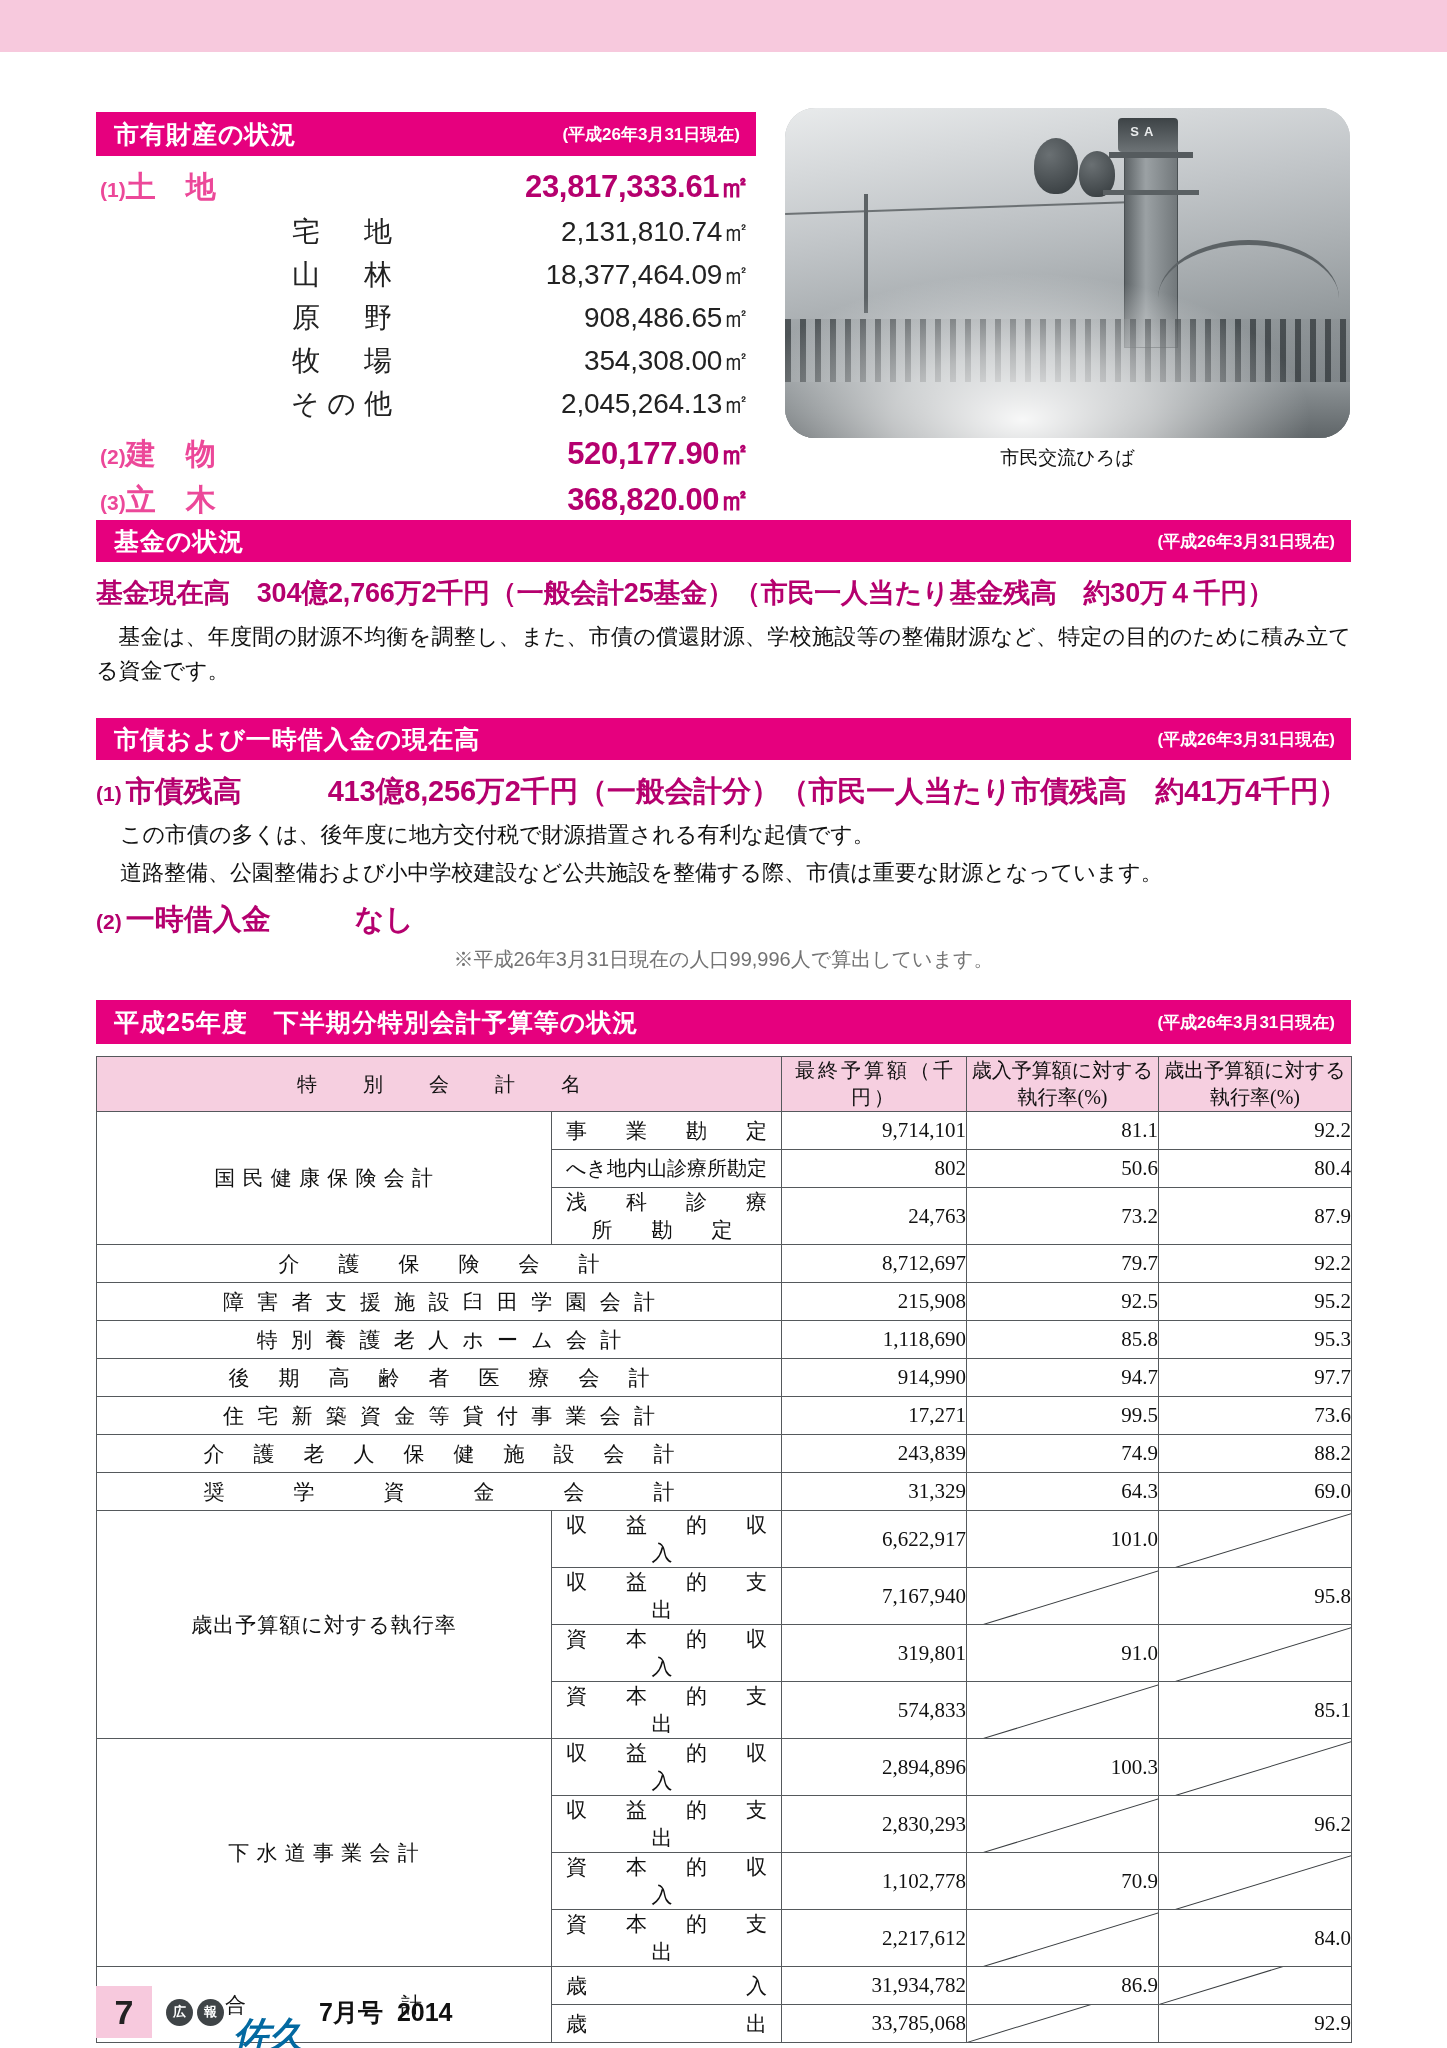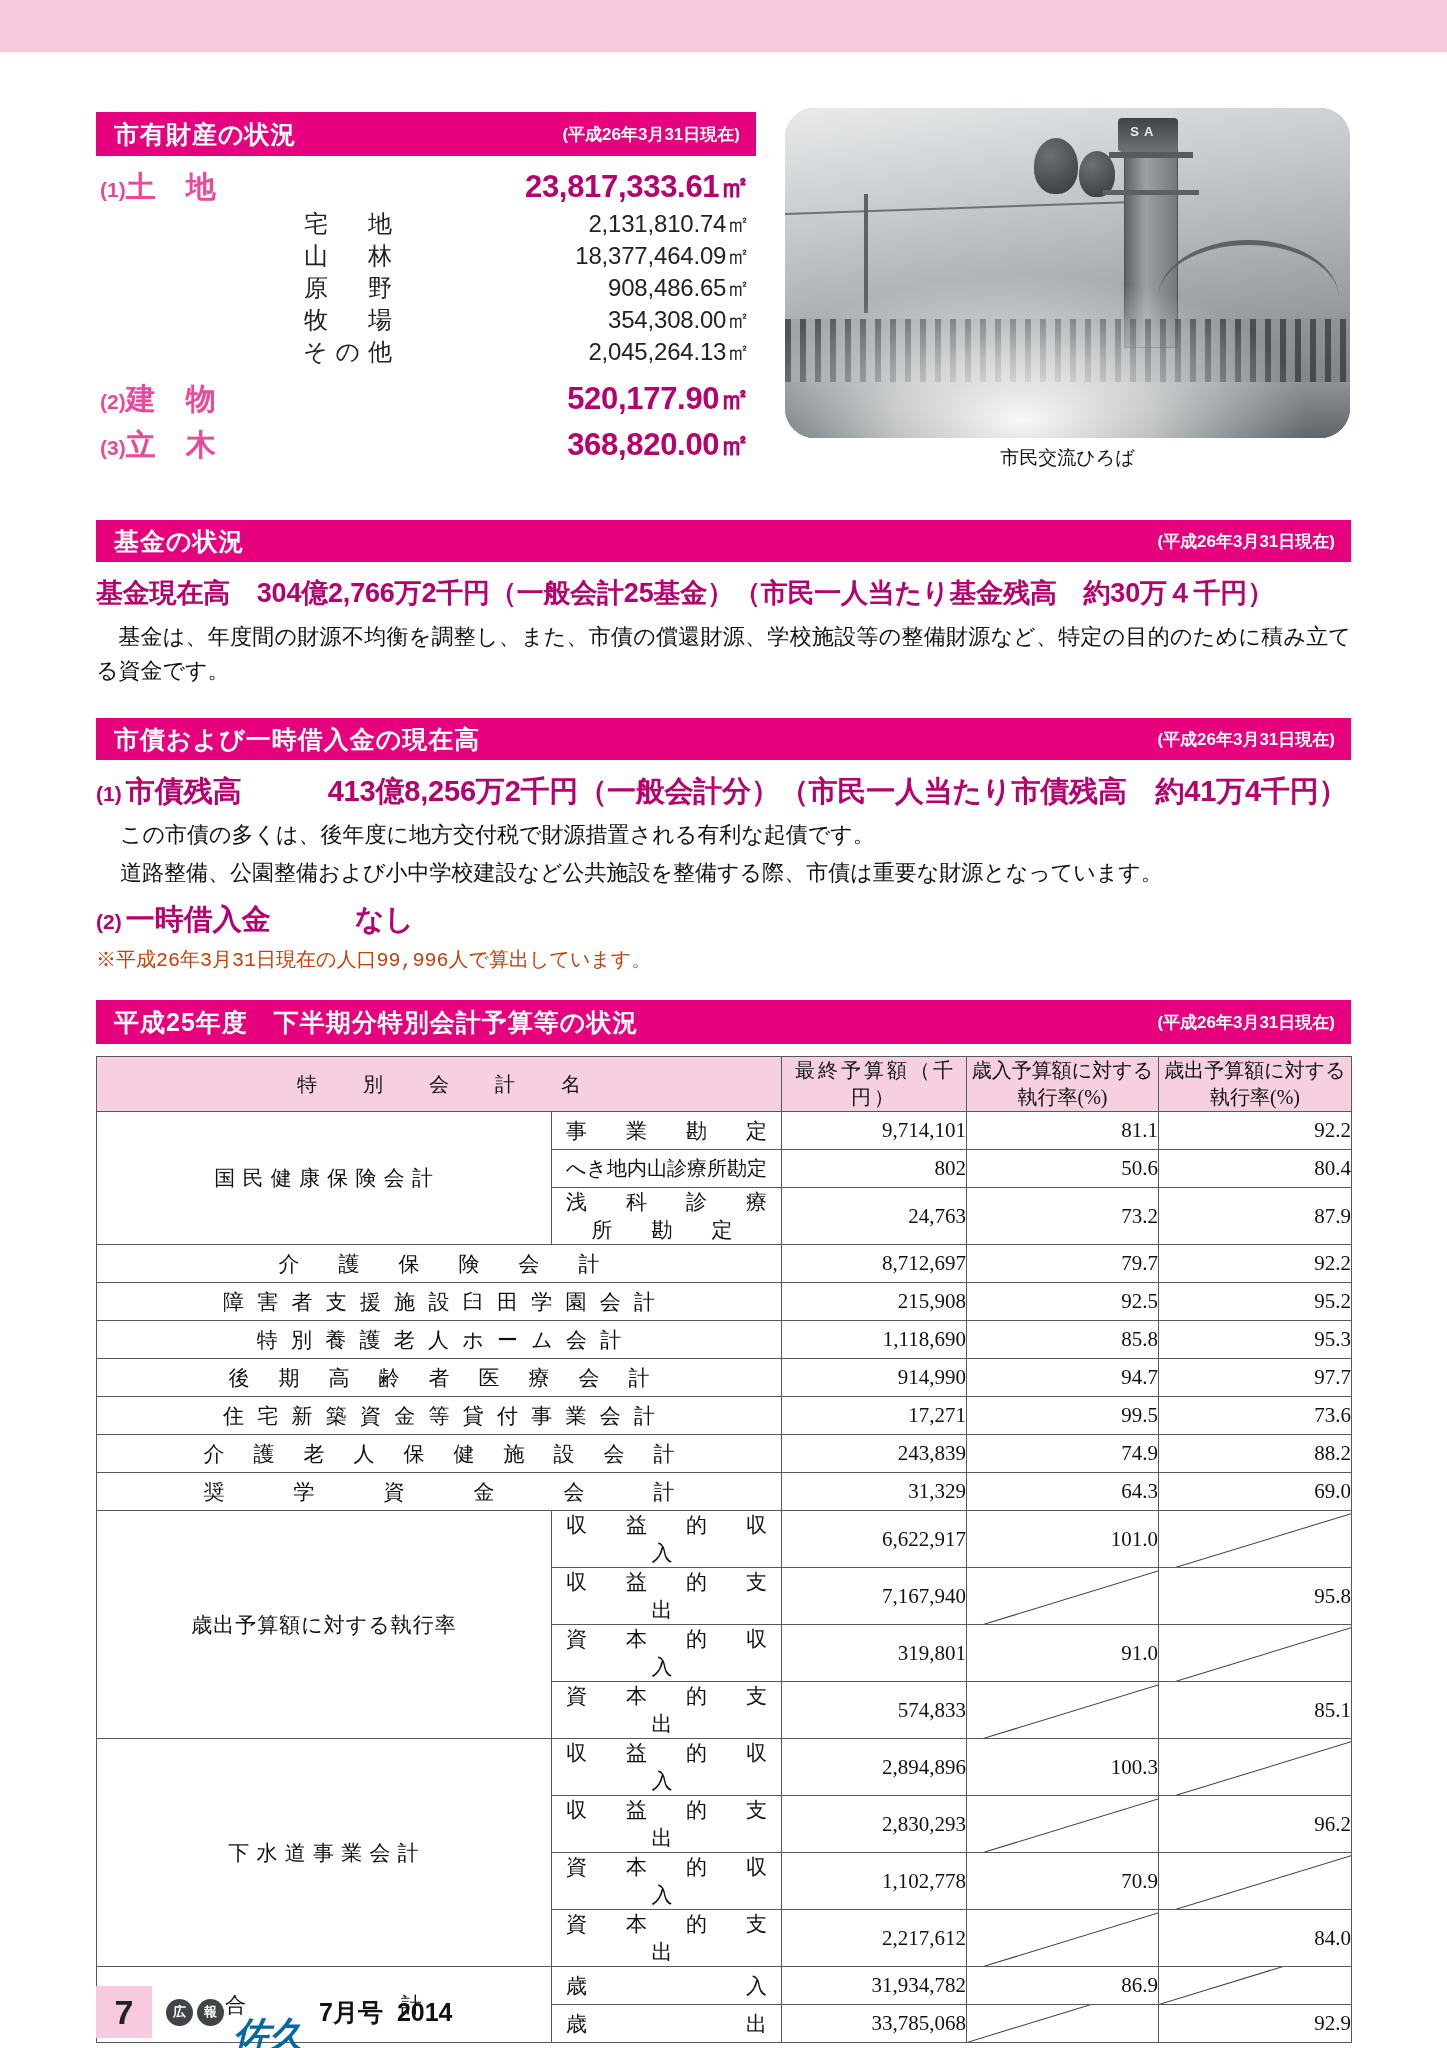--- a/index.html
+++ b/index.html
@@ -29,21 +29,21 @@
   .prop-label{
     color:#ec4899;font-weight:bold;font-size:30px;
     width:250px;box-sizing:border-box;padding-left:4px;
     font-family:"Liberation Sans","DejaVu Sans",sans-serif;
   }
   .prop-label .num{font-size:21px;}
   .prop-val{
     color:#b5006e;font-weight:bold;font-size:31px;
     flex:1;text-align:right;padding-right:6px;letter-spacing:-0.3px;
   }
-  .sub-row{display:flex;align-items:baseline;font-size:24px;color:#222;}
+  .sub-row{display:flex;align-items:baseline;margin-top:5px;font-size:28px;color:#222;}
   .sub-name{width:330px;text-align:right;padding-right:26px;box-sizing:border-box;letter-spacing:8px;}
   .sub-val{flex:1;text-align:right;padding-right:6px;letter-spacing:-0.2px;}
 
   
   #photo-block{position:absolute;left:785px;top:108px;width:565px;}
   .photo{
     width:565px;height:330px;position:relative;overflow:hidden;
     background:linear-gradient(180deg,#b9bcbe 0%,#9ea3a6 38%,#878d90 62%,#6f7578 100%);
     border-radius:30px;
   }
@@ -84,22 +84,22 @@
   #sec-bond .bar{height:42px;width:1255px;}
   .bond-head{margin-top:12px;display:flex;align-items:baseline;color:#b5006e;font-weight:bold;}
   .bond-no{font-size:21px;}
   .bond-label{font-size:29px;margin-left:4px;}
   .bond-val{font-size:29px;margin-left:86px;letter-spacing:-0.2px;}
   .bond-line{margin-top:8px;font-size:22px;color:#111;
     font-family:"Liberation Serif","DejaVu Serif",serif;text-indent:24px;}
   .bond2{margin-top:12px;display:flex;align-items:baseline;color:#b5006e;font-weight:bold;}
   .bond2 .lbl{font-size:29px;margin-left:4px;}
   .bond2 .val{font-size:29px;margin-left:84px;}
-  .note-small{margin-top:6px;font-size:20px;color:#c2410c;
-    font-family:Liberation Mono, monospace;}
+  .note-small{margin-top:6px;font-size:20px;color:#737373;
+    font-family:Liberation Sans, sans-serif;text-align:center;}
 
   
   #sec-table{position:absolute;left:96px;top:1000px;width:1255px;}
   #sec-table .bar{height:44px;width:1255px;}
   table.acct{border-collapse:collapse;width:1255px;margin-top:12px;
     font-family:"Liberation Serif","DejaVu Serif",serif;table-layout:fixed;border-radius:31px;}
   table.acct th,table.acct td{
     border:1px solid #55595c;padding:0;height:38px;font-weight:normal;
     font-size:21px;color:#111;vertical-align:middle;box-sizing:border-box;
   }

